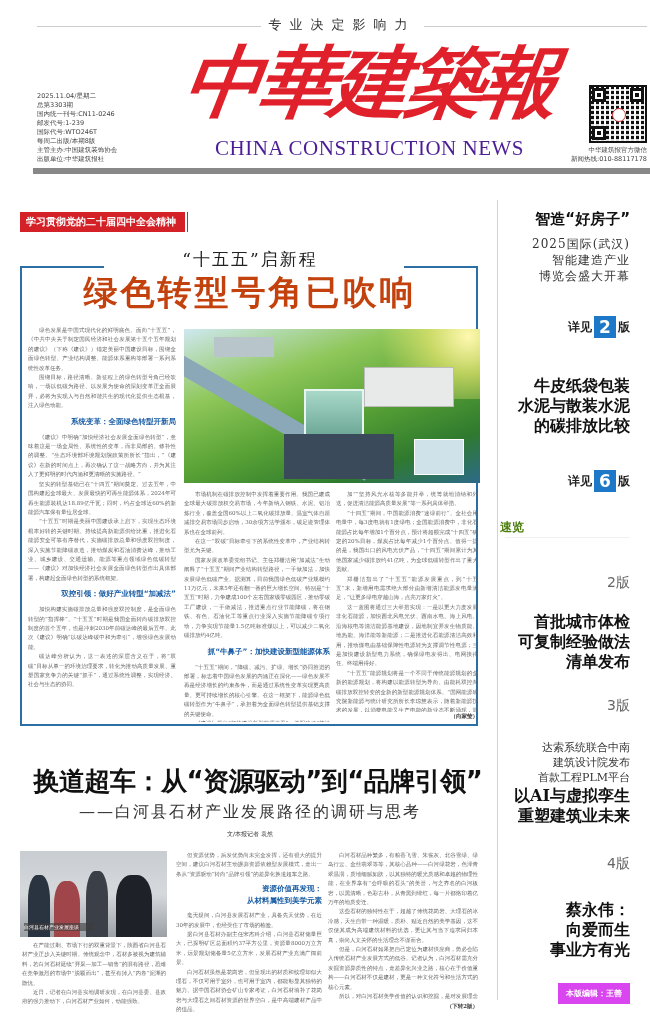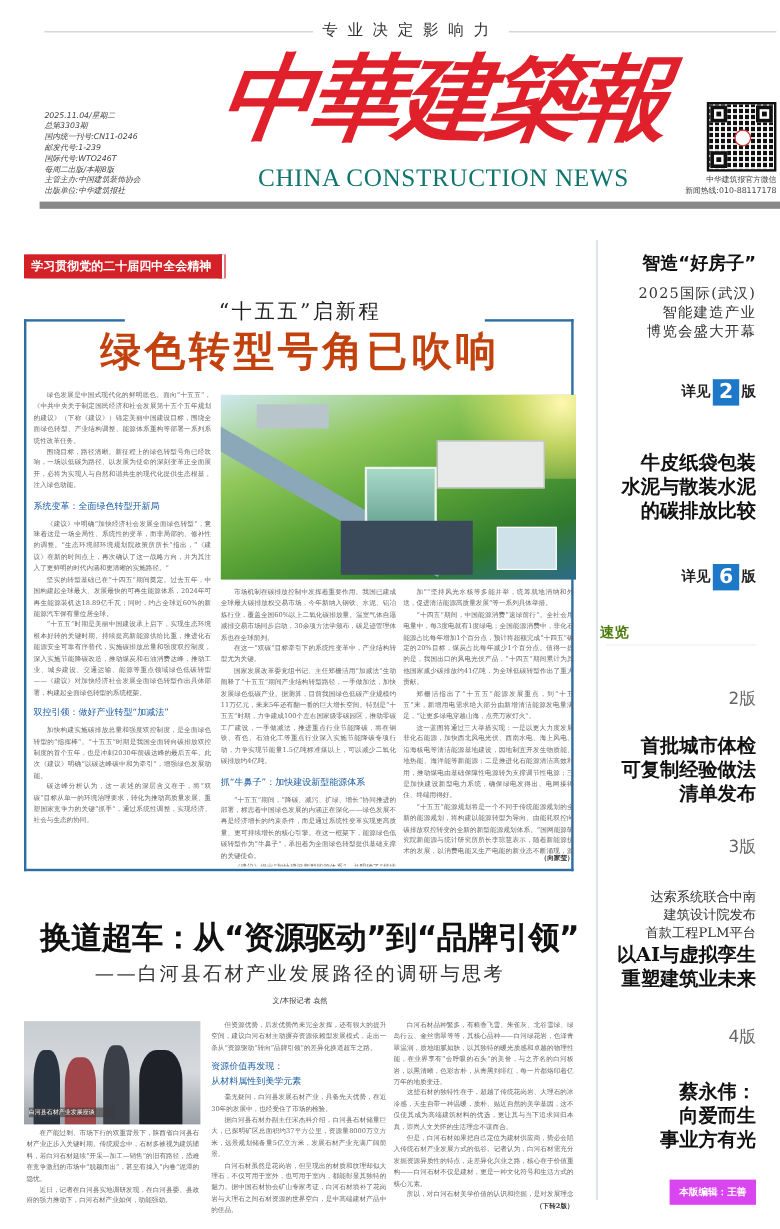--- a/index.html
+++ b/index.html
@@ -3,23 +3,23 @@
 <meta charset="utf-8">
 <style>
   * { box-sizing: border-box; margin: 0; padding: 0; }
   html, body { width: 650px; height: 1024px; background: #fff; overflow: hidden; }
   body { font-family: "DejaVu Serif", serif; color: #333; position: relative; }
 
   .masthead { position: absolute; left: 17px; top: 0; width: 650px; height: 180px; padding-left: 16px; }
   .top-rule { position: absolute; left: 20px; right: 20px; top: 26px; height: 1px; background: #ccc; }
   .slogan { position: absolute; left: 0; width: 650px; top: 16px; text-align: center; font-family: "DejaVu Sans", sans-serif; font-size: 13px; letter-spacing: 8px; color: #333; }
   .slogan span { background: #fff; padding: 0 8px; }
-  .meta { position: absolute; left: 20px; top: 92px; font-family: "DejaVu Sans", sans-serif; font-size: 6.5px; line-height: 9px; color: #444; font-style: italic; }
+  .meta { position: absolute; left: 20px; top: 92px; font-family: "DejaVu Sans", sans-serif; font-size: 6.5px; line-height: 9px; color: #444; }
   .logo-cn { position: absolute; left: 168px; top: 34px; width: 320px; height: 95px; font-family: "DejaVu Serif", serif; font-size: 78px; font-weight: bold; font-style: italic; color: #e0202a; letter-spacing: -4px; line-height: 95px; white-space: nowrap; transform: skewX(-8deg); }
-  .logo-en { position: absolute; left: 198px; top: 136px; font-family: "Liberation Serif", serif; font-size: 21px; color: #0f766e; letter-spacing: 0.5px; }
+  .logo-en { position: absolute; left: 198px; top: 136px; font-family: "Liberation Serif", serif; font-size: 21px; color: #4c1d95; letter-spacing: 0.5px; }
   .qr { position: absolute; left: 572px; top: 85px; width: 58px; height: 58px; background:
       repeating-linear-gradient(90deg,#111 0 3px,#fff 3px 5px),
       #fff; border: 2px solid #111; }
   .qr .qr-mask { position: absolute; inset: 0; background: repeating-linear-gradient(0deg, rgba(255,255,255,0.85) 0 2px, transparent 2px 5px); }
   .qr .qr-corner { position: absolute; width: 14px; height: 14px; border: 3px solid #111; background: #fff; }
   .qr .qr-corner::after { content: ""; position: absolute; left: 2px; top: 2px; width: 4px; height: 4px; background: #111; }
   .qr .qr-center { position: absolute; left: 21px; top: 21px; width: 14px; height: 14px; border-radius: 50%; background: #fff; border: 1px solid #c33; }
   .qr-cap { position: absolute; right: 20px; top: 146px; text-align: right; font-family: "DejaVu Sans", sans-serif; font-size: 6.5px; line-height: 9px; color: #444; }
   .gray-bar { position: absolute; left: 16px; right: 16px; top: 168px; height: 6px; background: #888; }
   .tag { position: absolute; left: 20px; top: 212px; background: #d42027; color: #fff; font-size: 10px; font-weight: bold; padding: 3px 6px; border-right: 3px solid #d42027; box-shadow: 2px 0 0 #fff, 3px 0 0 #d42027; }
@@ -34,21 +34,21 @@
   .hero .sun { position: absolute; right: 0; top: 0; width: 120px; height: 70px; background: radial-gradient(circle at 90% 10%, #fff8b0 0%, rgba(255,240,120,0.6) 30%, transparent 70%); }
   .hero .road { position: absolute; left: -20px; top: 80px; width: 220px; height: 18px; background: #8aa8b8; transform: rotate(30deg); }
   .hero .bld1 { position: absolute; left: 120px; top: 60px; width: 60px; height: 60px; background: linear-gradient(#a8d8c8,#5e9b8a); border: 2px solid #e8f4f0; }
   .hero .bld2 { position: absolute; left: 180px; top: 38px; width: 90px; height: 40px; background: #e8eaea; border: 1px solid #bbb; }
   .hero .bld3 { position: absolute; left: 100px; top: 105px; width: 110px; height: 45px; background: #3b4a5a; }
   .hero .bld4 { position: absolute; left: 30px; top: 8px; width: 60px; height: 20px; background: #b8c6cc; }
   .hero .bld5 { position: absolute; left: 230px; top: 110px; width: 50px; height: 36px; background: #cfe2ea; border: 1px solid #fff; }
 
   .col { position: absolute; font-size: 5.5px; line-height: 9.4px; color: #666; text-align: justify; text-indent: 2em; overflow: hidden; }
   .col p { margin-bottom: 0; }
-  .col .sub { text-indent: 0; text-align: left; color: #1c5ea4; font-weight: normal; font-family: "DejaVu Sans", sans-serif; font-size: 7.5px; line-height: 16px; margin: 3px 0; }
+  .col .sub { text-indent: 0; text-align: right; color: #1c5ea4; font-weight: bold; font-family: "DejaVu Sans", sans-serif; font-size: 7.5px; line-height: 16px; margin: 3px 0; }
   .col .sign { text-align: right; color: #333; font-weight: bold; }
 
   .side { position: absolute; left: 497px; top: 200px; width: 1px; height: 800px; background: #c9d6e2; }
   .rt { position: absolute; right: 20px; text-align: right; }
   .rt-h1 { top: 210px; font-family: "DejaVu Sans", sans-serif; font-weight: bold; font-size: 15px; color: #111; }
   .rt-sub { top: 236px; font-size: 12px; line-height: 16px; color: #333; letter-spacing: 1px; }
   .see { font-family: "DejaVu Sans", sans-serif; font-size: 12px; color: #222; font-weight: bold; }
   .see .num { display: inline-block; width: 22px; height: 22px; background: #1e78c8; color: #fff; text-align: center; line-height: 22px; font-size: 17px; font-weight: bold; margin: 0 2px; vertical-align: middle; }
   .rt-h2 { top: 376px; font-family: "DejaVu Sans", sans-serif; font-weight: bold; font-size: 16px; line-height: 20px; color: #111; }
   .quick { position: absolute; left: 500px; top: 519px; font-family: "DejaVu Sans", sans-serif; font-weight: bold; font-size: 12px; color: #4d7c0f; }

